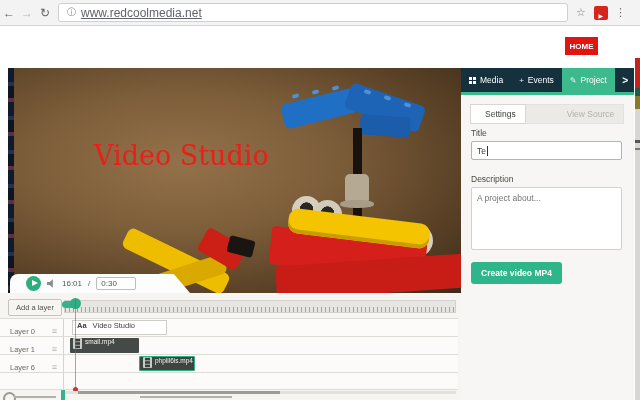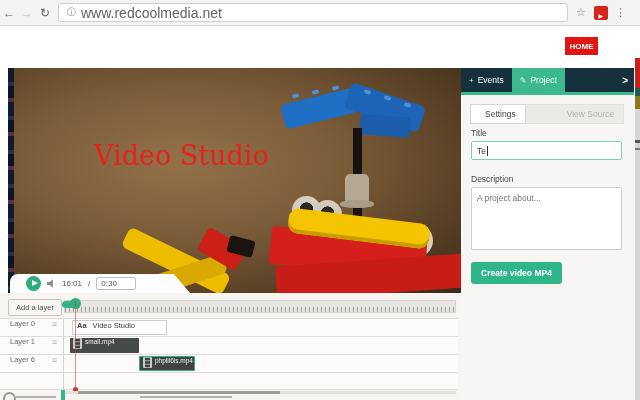--- a/index.html
+++ b/index.html
@@ -7,21 +7,21 @@
        font-family:"Liberation Sans",sans-serif;-webkit-font-smoothing:antialiased;}
 
   
   .browser-bar{position:absolute;left:0;top:0;width:640px;height:25px;background:#f3f3f3;
                border-bottom:1px solid #d7d7d7;display:flex;align-items:center;}
   .nav-ico{width:18px;text-align:center;font-size:12px;color:#5f6368;cursor:pointer;}
   .nav-ico.dim{color:#b9bcbf;}
   .url-pill{display:flex;align-items:center;gap:5px;height:17px;width:492px;margin-left:4px;
             background:#fff;border:1px solid #cfcfcf;border-radius:3px;padding:0 8px;}
   .info-ico{font-size:9px;color:#80868b;}
-  .url-text{font-size:14px;color:#5f6368;}
+  .url-text{font-size:12px;color:#5f6368;text-decoration:underline;}
   .star-ico{margin-left:8px;font-size:11px;color:#80868b;}
   .ext-ico{margin-left:8px;width:14px;height:14px;background:#d6251c;border-radius:2px;
            display:flex;align-items:flex-end;justify-content:center;}
   .ext-ico span{color:#fff;font-size:6px;line-height:7px;}
   .menu-ico{margin-left:7px;font-size:11px;color:#5f6368;letter-spacing:0;}
 
   
   .home-btn{position:absolute;left:565px;top:37px;width:33px;height:18px;background:#e01410;
             color:#fff;font-size:8px;font-weight:bold;display:flex;align-items:center;
             justify-content:center;cursor:pointer;}
@@ -86,21 +86,21 @@
              border-radius:2px;font-size:7.5px;color:#55534e;padding:3px 7px;cursor:pointer;}
   .ruler{position:absolute;left:64px;top:7px;width:392px;height:13px;background:#e6e5e1;
          border:1px solid #d4d2ce;box-sizing:border-box;}
   .ruler .ticks{position:absolute;left:0;bottom:0;width:100%;height:5px;
          background:repeating-linear-gradient(90deg,#a2a19c 0 1px,transparent 1px 4px);}
   .range-pill{position:absolute;left:62px;top:8px;width:15px;height:7px;background:#35b48c;border-radius:4px;cursor:pointer;}
   .range-knob{position:absolute;left:70px;top:5px;width:11px;height:11px;background:#2fae86;border-radius:50%;cursor:pointer;}
   .rows{position:absolute;left:0;top:25px;width:458px;}
   .row{height:18px;border-top:1px solid #dedcd7;background:#fcfbf9;display:flex;box-sizing:border-box;}
   .row:last-child{border-bottom:1px solid #dedcd7;}
-  .row .lbl{width:64px;border-right:1px solid #d6d4cf;display:flex;align-items:flex-start;
+  .row .lbl{width:64px;border-right:1px solid #d6d4cf;display:flex;align-items:flex-end;
             box-sizing:border-box;padding:0 6px 0 10px;}
   .lbl span.nm{font-size:7.5px;color:#6b6964;flex:1;}
   .lbl span.hdl{font-size:9px;color:#b5b3ae;cursor:grab;}
   .clip{position:absolute;display:flex;align-items:flex-start;gap:3px;font-size:6.5px;
         box-sizing:border-box;cursor:pointer;white-space:nowrap;}
   .clip-text{left:72px;top:27px;width:95px;height:15px;background:#fff;border:1px solid #cfcdc8;
              color:#403e3a;font-size:7.5px;padding-left:4px;}
   .clip-text b{font-size:7.5px;margin-right:3px;}
   .clip-dark{background:#454a47;color:#f2f2f0;border-radius:1px;padding-left:3px;}
   .clip-v1{left:70px;top:45px;width:69px;height:15px;}
@@ -171,20 +171,24 @@
       <span class="speaker"></span>
       <span class="time-txt">16:01</span>
       <span class="time-txt">/</span>
       <span class="dur-box">0:30</span>
     </div>
   </div>
 
   <div class="panel">
     <div class="tabbar">
       <div class="tab">
+        <span class="grid-ico"></span>
+        <span>Media</span>
+      </div>
+      <div class="tab">
         <span class="t-ico">+</span>
         <span>Events</span>
       </div>
       <div class="tab active">
         <span class="t-ico">✎</span>
         <span>Project</span>
       </div>
       <div class="tab-chevron">&gt;</div>
     </div>
     <div class="tab-underline"></div>

